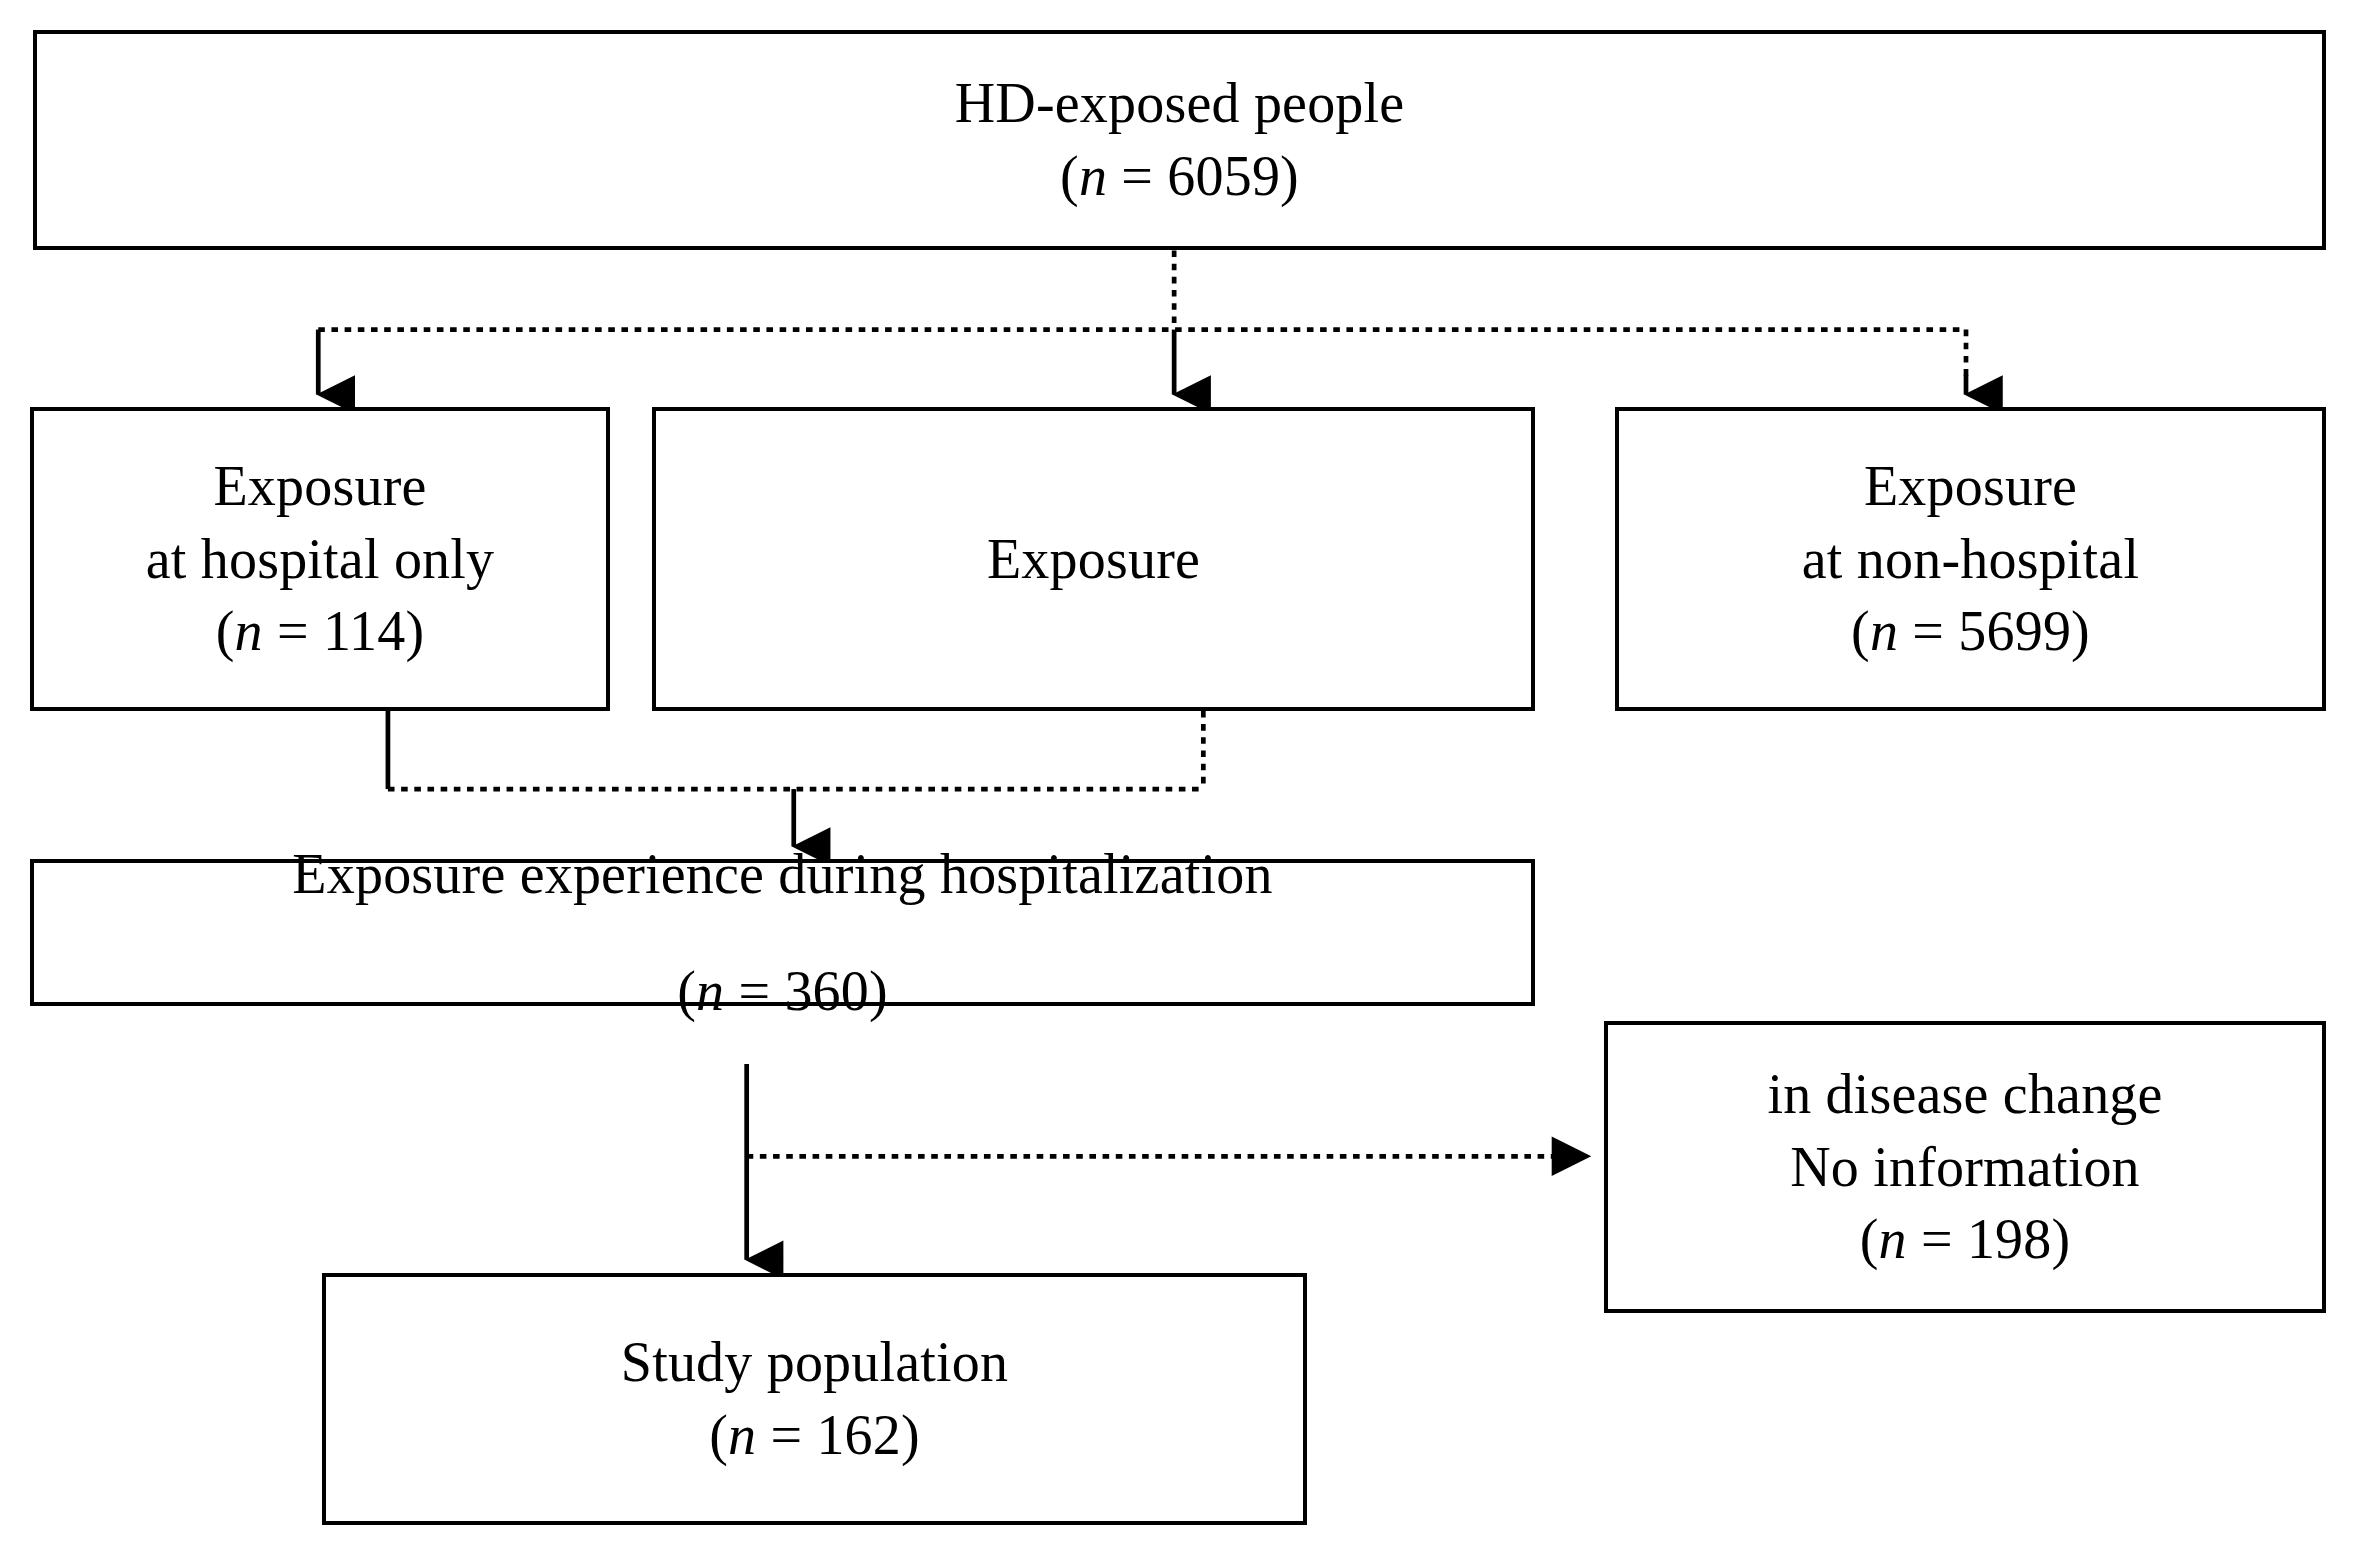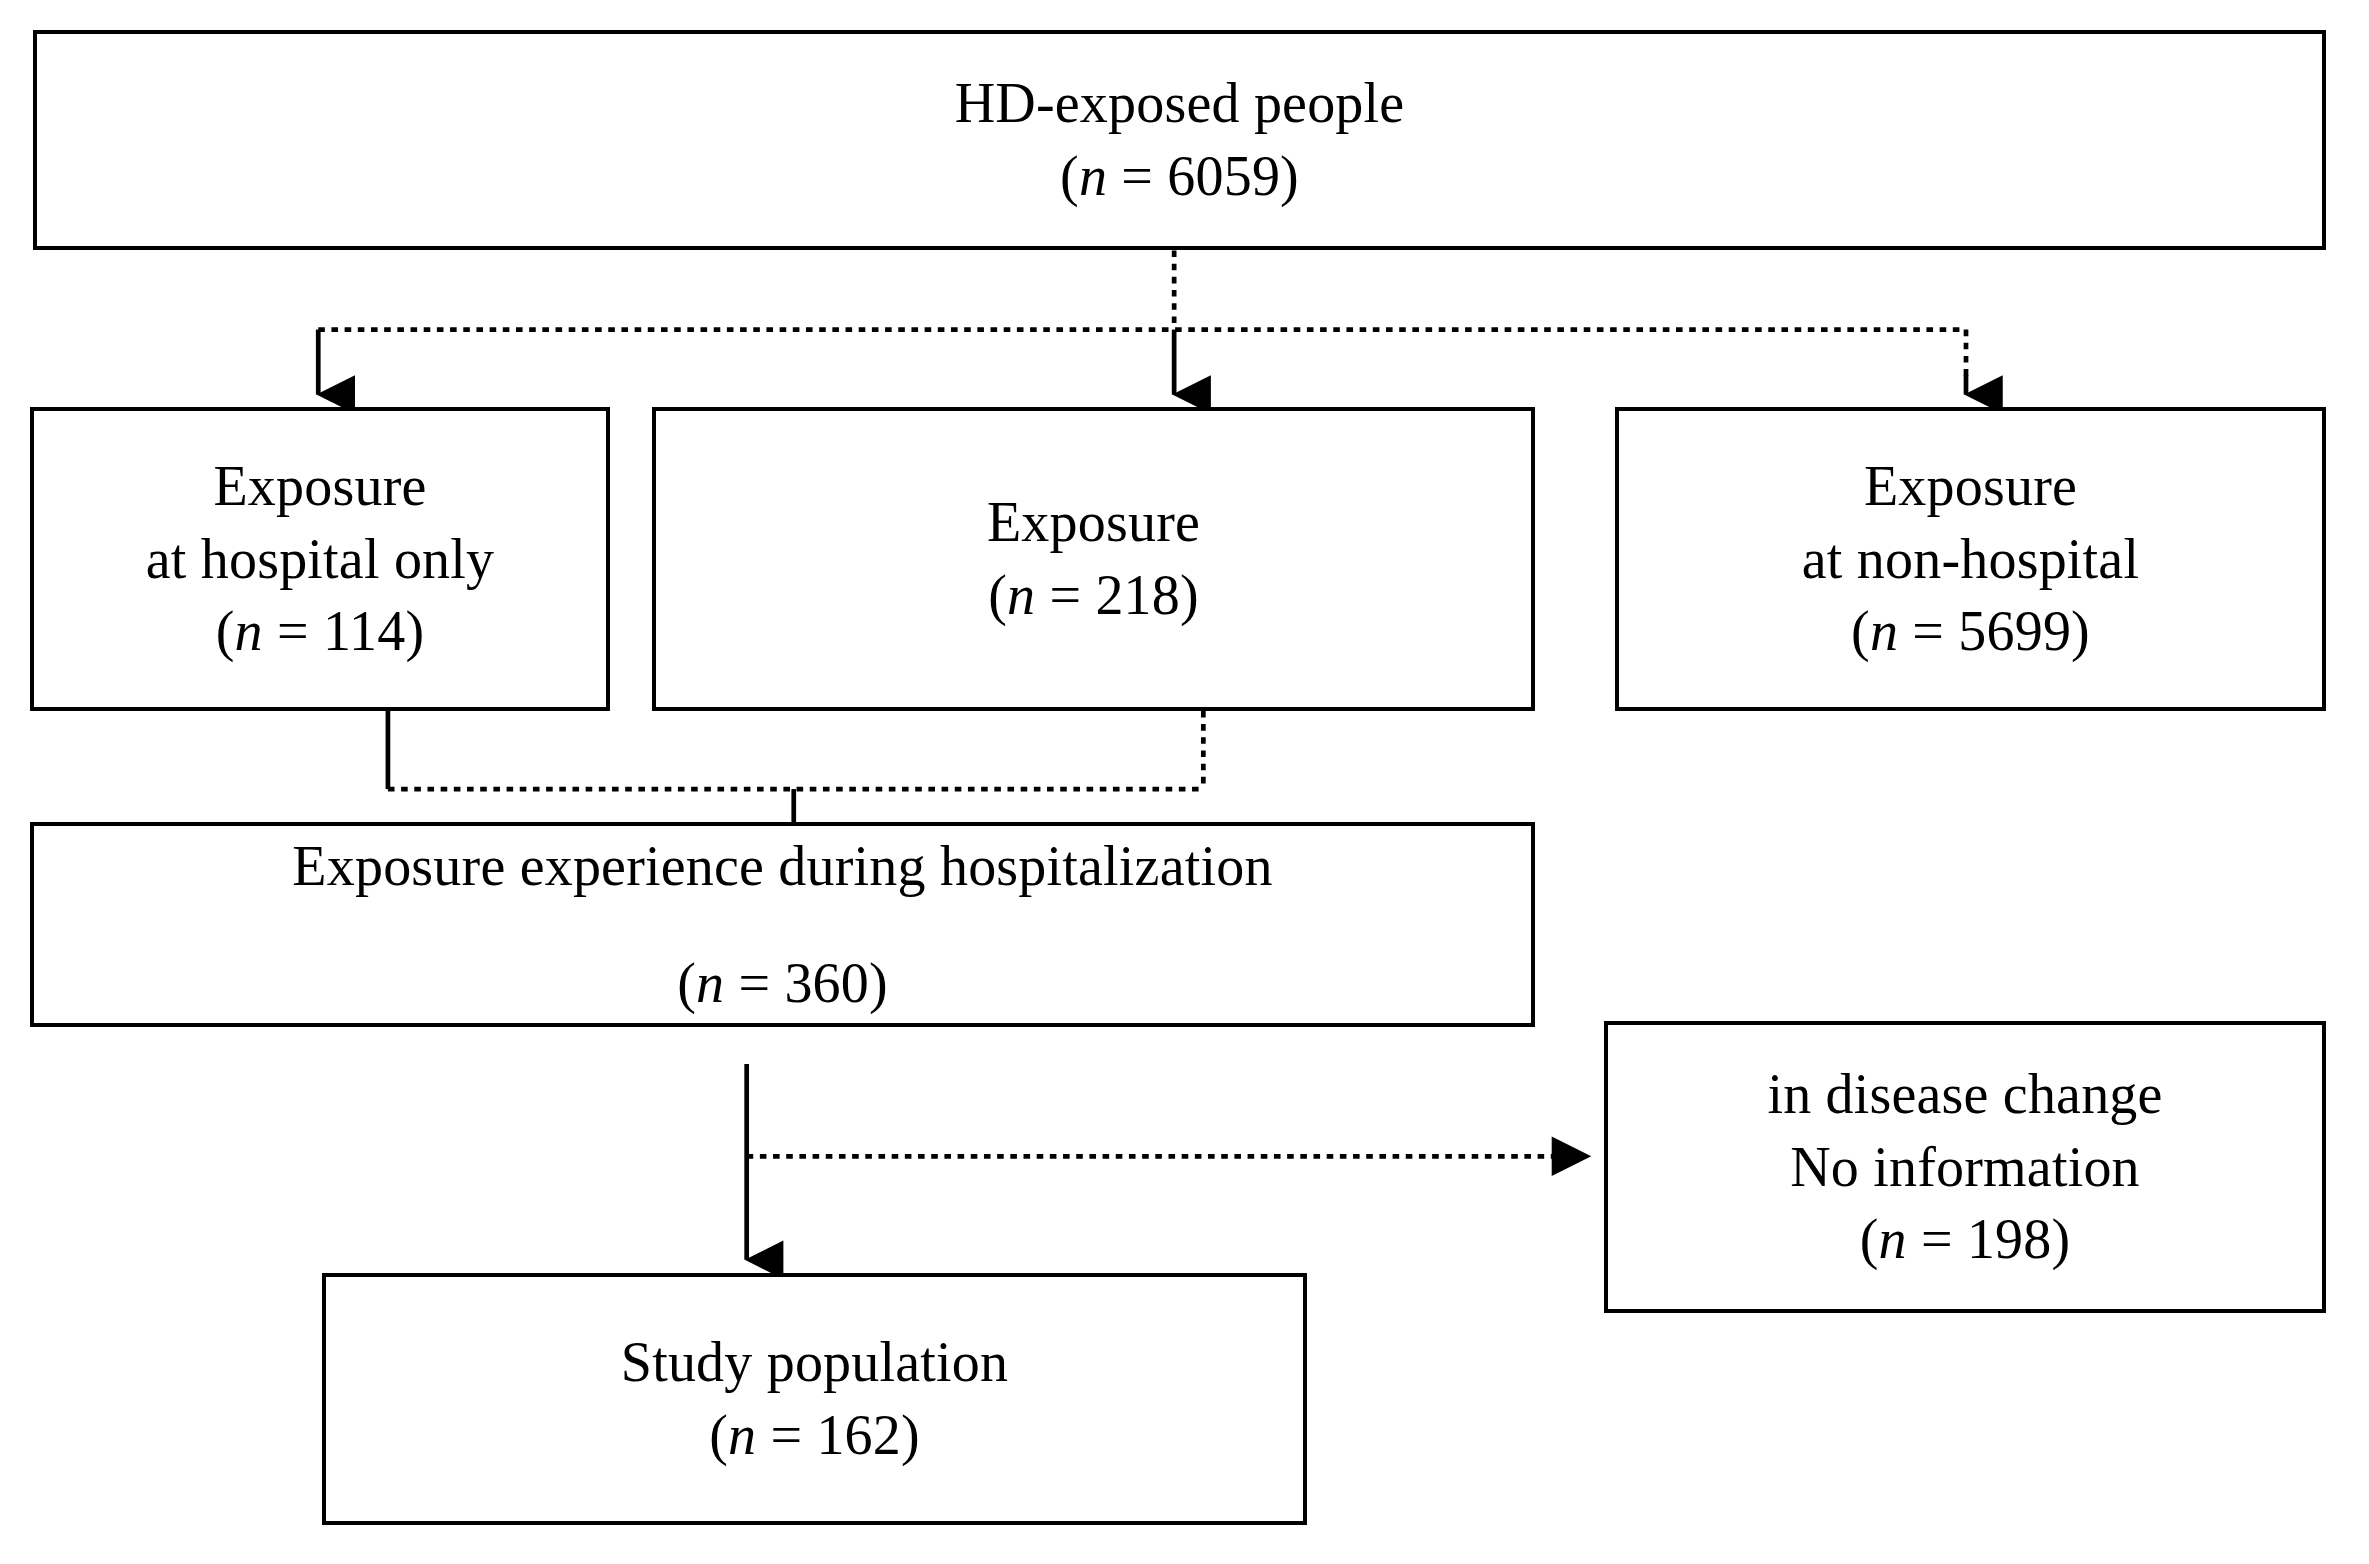--- a/index.html
+++ b/index.html
@@ -104,30 +104,29 @@
   </div>
 
   <div class="node-box" style="left:30px; top:407px; width:580px; height:304px;">
     <span class="node-line">Exposure</span>
     <span class="node-line">at hospital only</span>
     <span class="node-line">(<i class="n-italic">n</i><span> = </span><span>114</span>)</span>
   </div>
 
   <div class="node-box" style="left:652px; top:407px; width:883px; height:304px;">
     <span class="node-line">Exposure</span>
-    <span class="node-line">(<i class="n-italic">n</i><span> = </span><span>218</span>)</span>
   </div>
 
   <div class="node-box" style="left:1615px; top:407px; width:711px; height:304px;">
     <span class="node-line">Exposure</span>
     <span class="node-line">at non-hospital</span>
     <span class="node-line">(<i class="n-italic">n</i><span> = </span><span>5699</span>)</span>
   </div>
 
-  <div class="node-box" style="left:30px; top:822px; width:1505px; height:205px;gap:44px;">
+  <div class="node-box" style="left:30px; top:859px; width:1505px; height:147px;gap:44px;">
     <span class="node-line">Exposure experience during hospitalization</span>
     <span class="node-line">(<i class="n-italic">n</i><span> = </span><span>360</span>)</span>
   </div>
 
   <div class="node-box" style="left:1604px; top:1021px; width:722px; height:292px;">
     <span class="node-line">in disease change</span>
     <span class="node-line">No information</span>
     <span class="node-line">(<i class="n-italic">n</i><span> = </span><span>198</span>)</span>
   </div>
 

